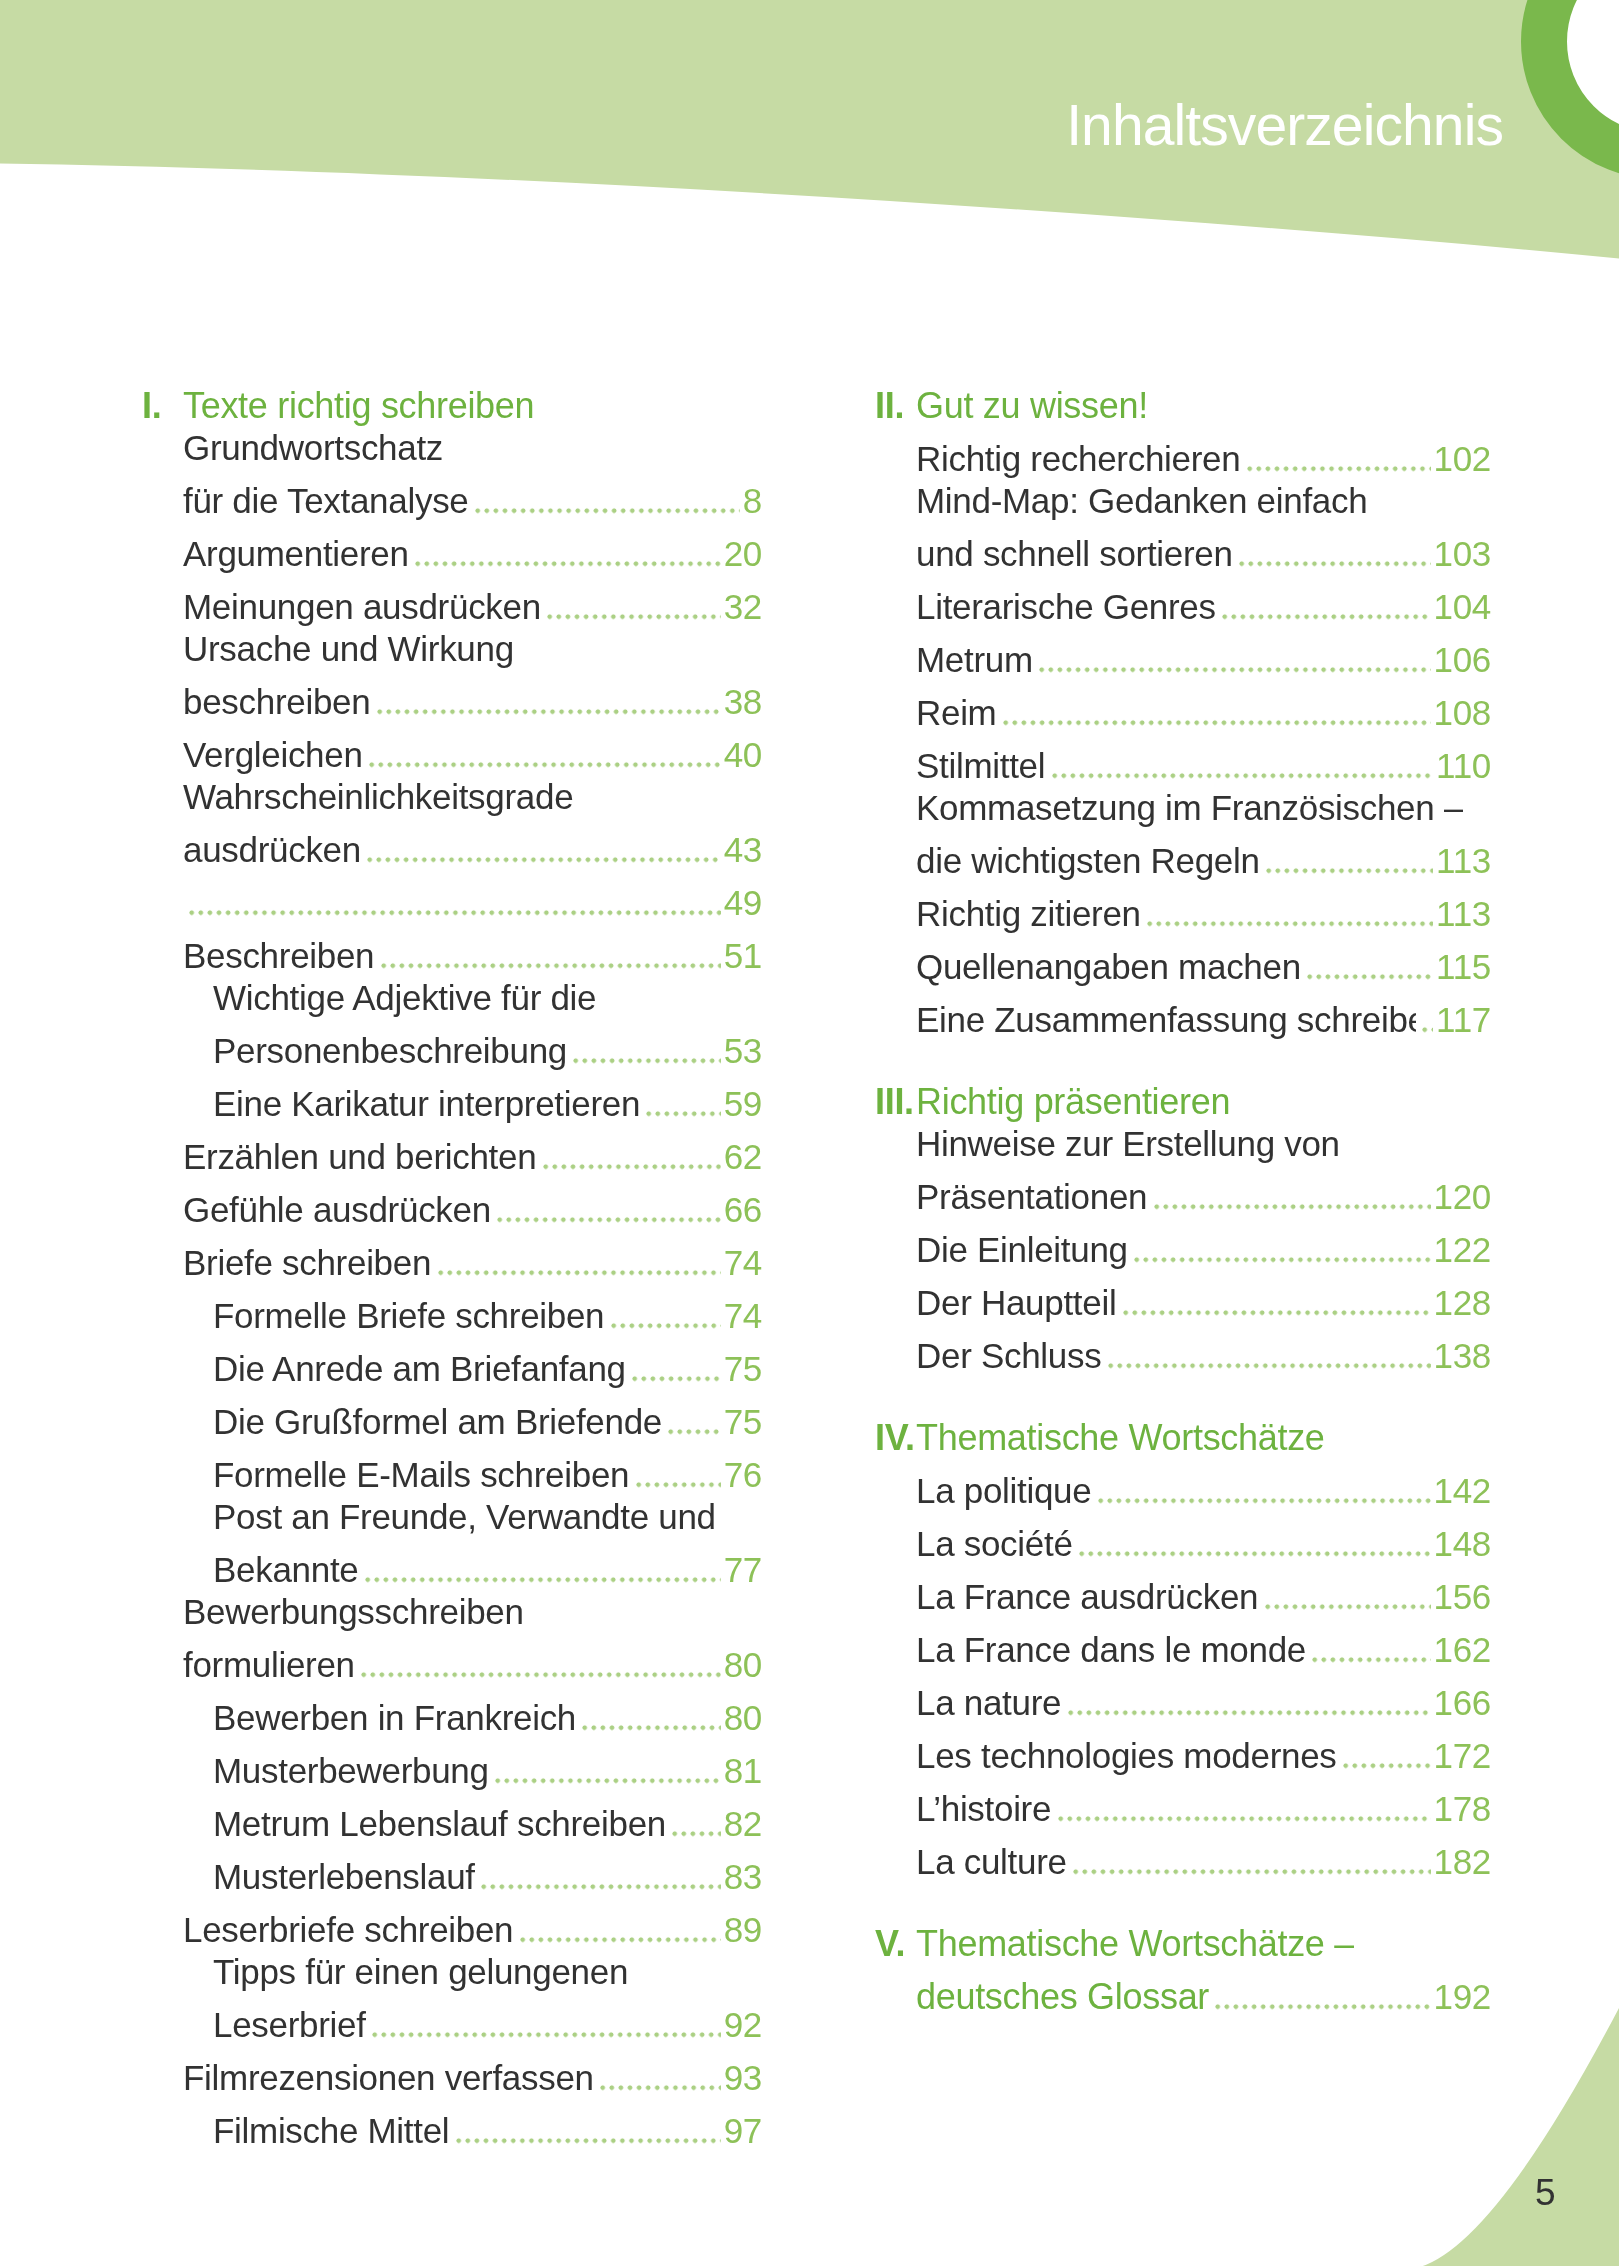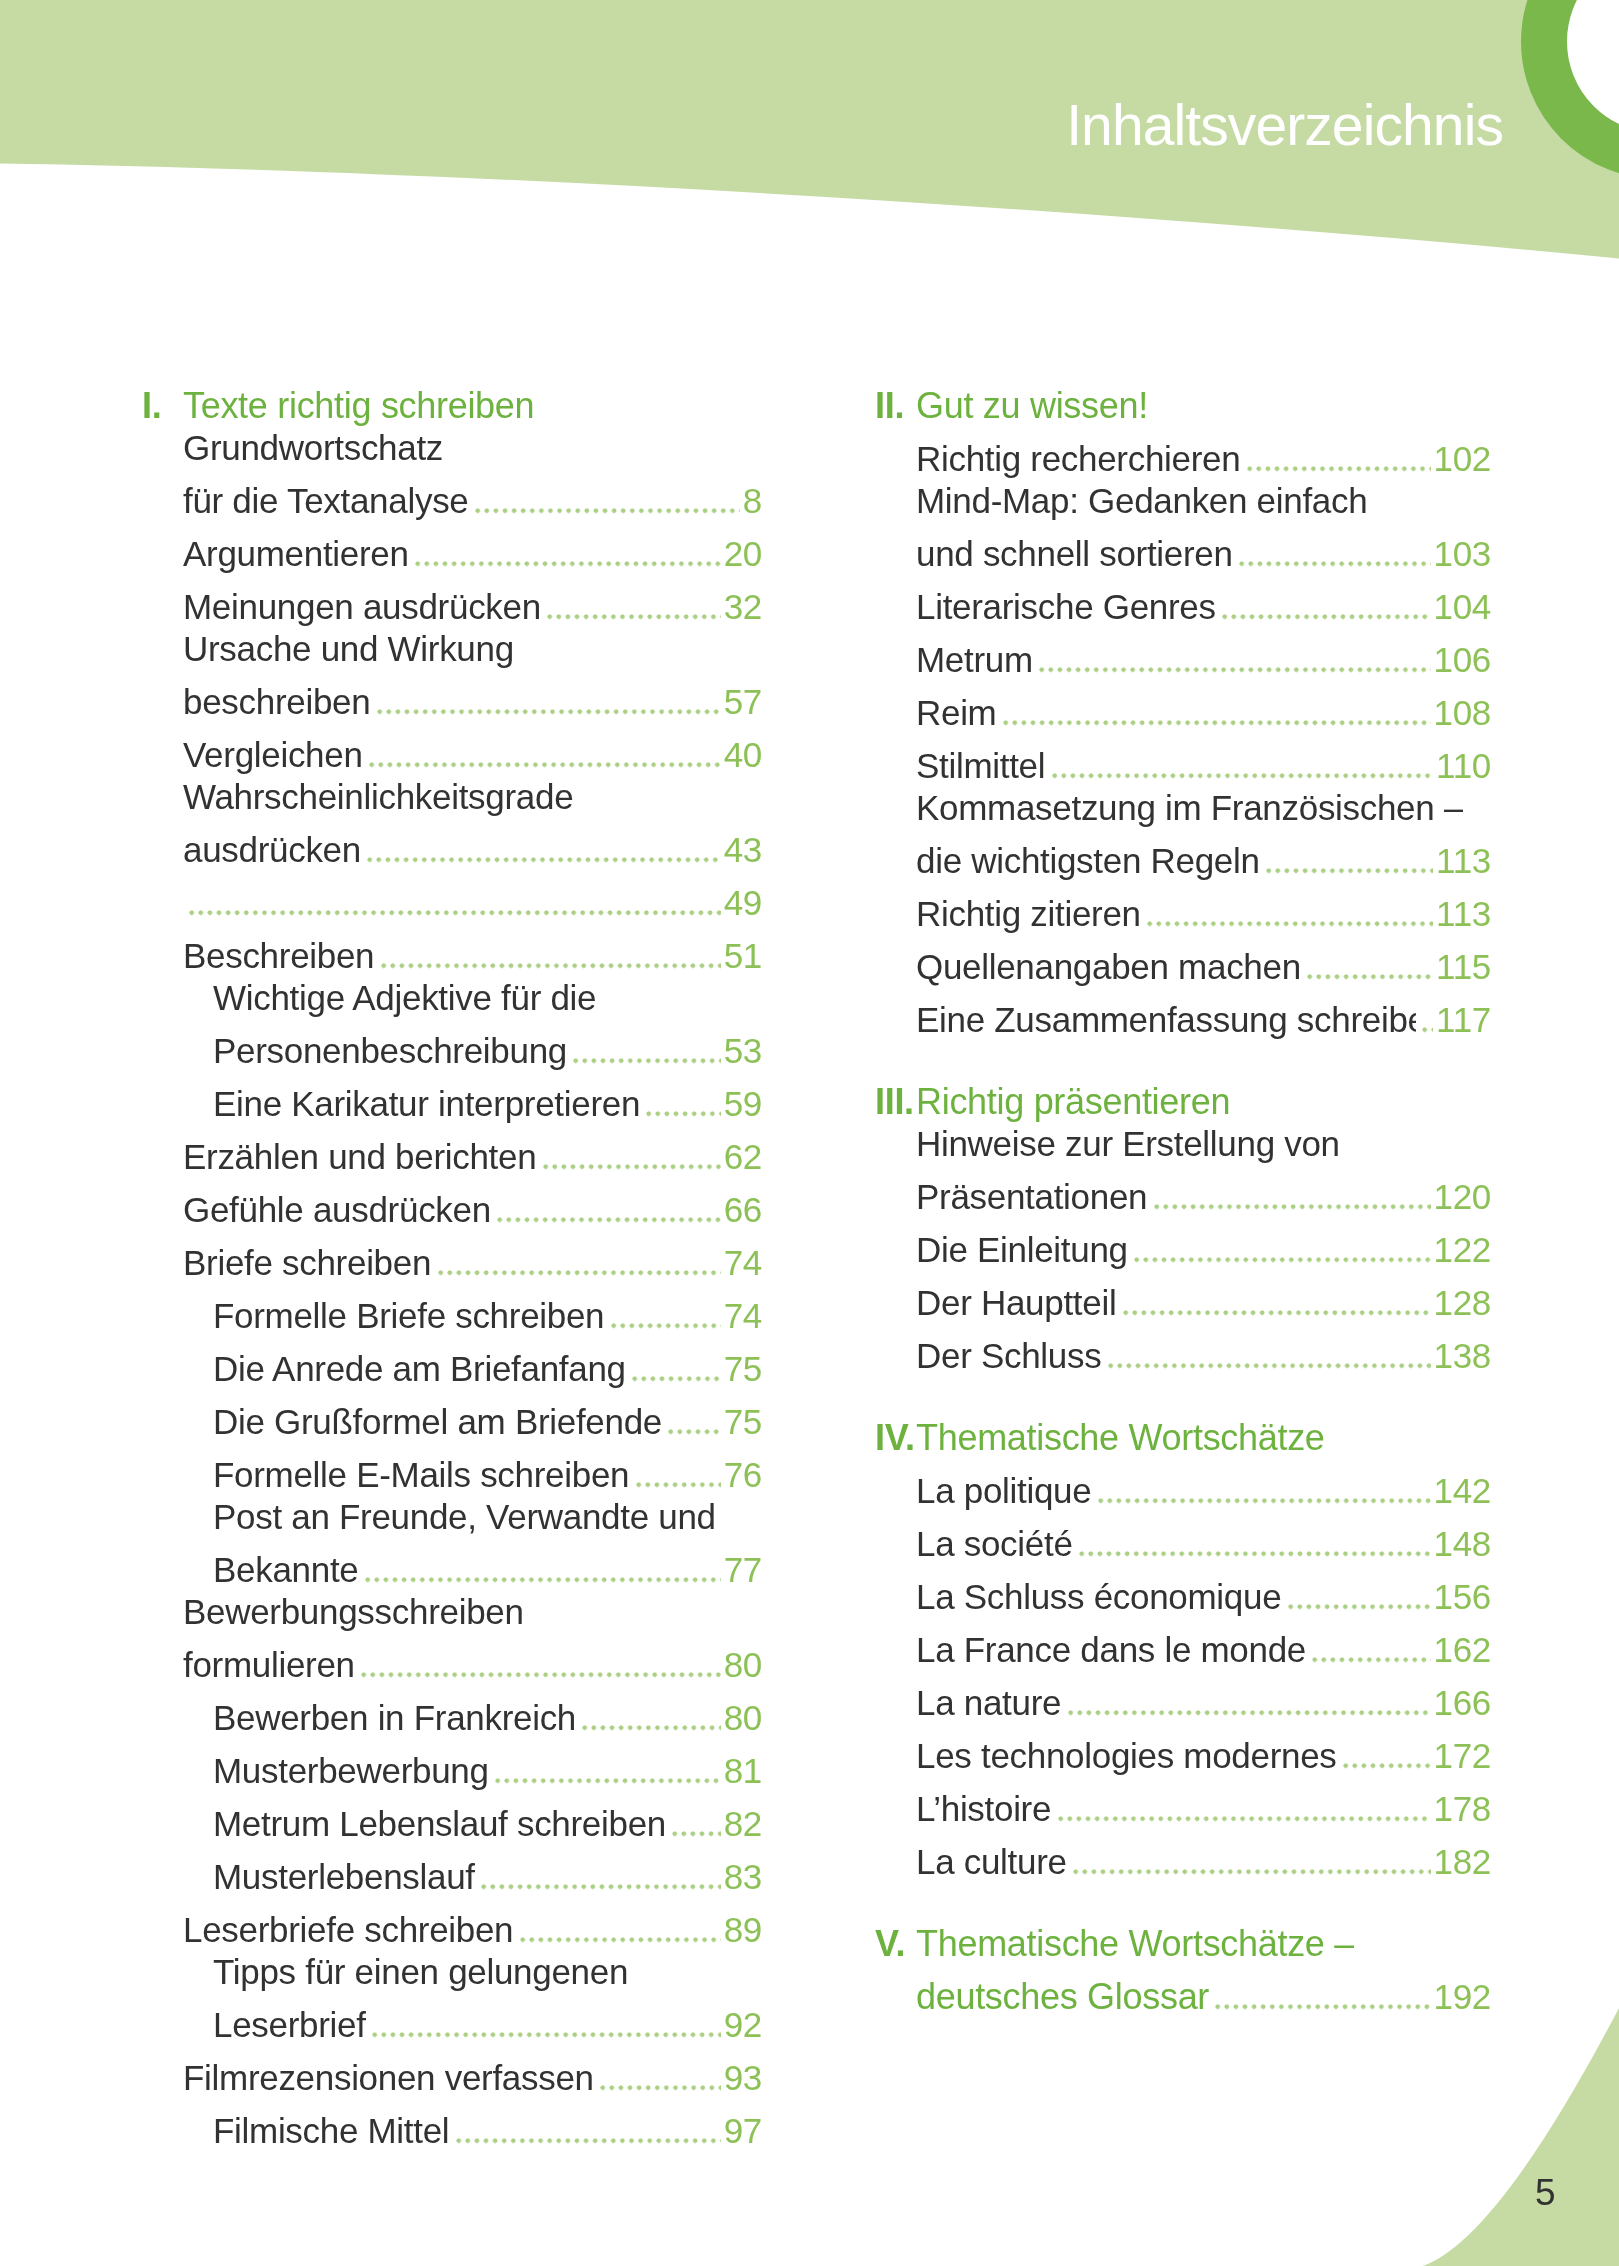--- a/index.html
+++ b/index.html
@@ -103,21 +103,21 @@
               <span class="pg">32</span>
             </div>
           </div>
           <div class="entry lvl1">
             <div class="line">
               <span class="lbl">Ursache und Wirkung</span>
             </div>
             <div class="line">
               <span class="lbl">beschreiben</span>
               <span class="leader"></span>
-              <span class="pg">57</span>
+              <span class="pg">38</span>
             </div>
           </div>
           <div class="entry lvl1">
             <div class="line">
               <span class="lbl">Vergleichen</span>
               <span class="leader"></span>
               <span class="pg">40</span>
             </div>
           </div>
           <div class="entry lvl1">
@@ -430,21 +430,21 @@
           </div>
           <div class="entry lvl1">
             <div class="line">
               <span class="lbl">La société</span>
               <span class="leader"></span>
               <span class="pg">148</span>
             </div>
           </div>
           <div class="entry lvl1">
             <div class="line">
-              <span class="lbl">La Schluss économique</span>
+              <span class="lbl">La France ausdrücken</span>
               <span class="leader"></span>
               <span class="pg">156</span>
             </div>
           </div>
           <div class="entry lvl1">
             <div class="line">
               <span class="lbl">La France dans le monde</span>
               <span class="leader"></span>
               <span class="pg">162</span>
             </div>

